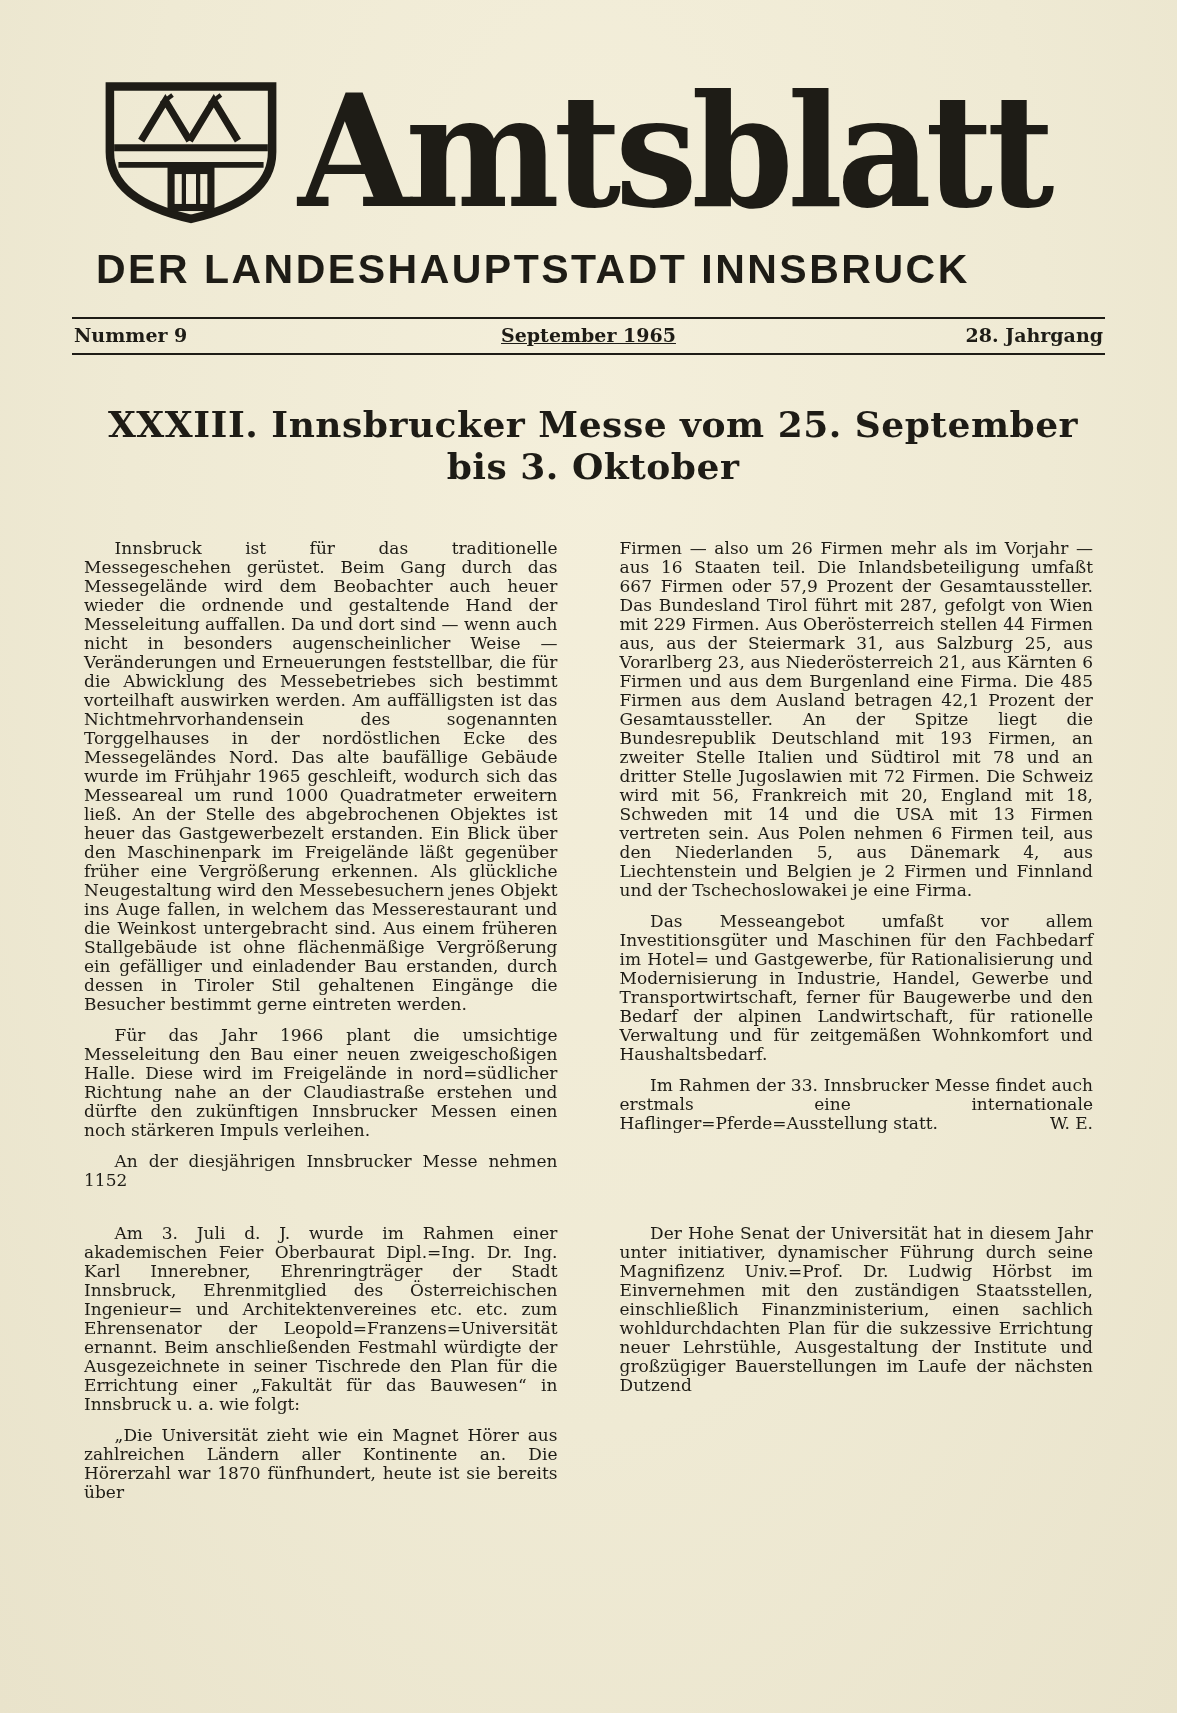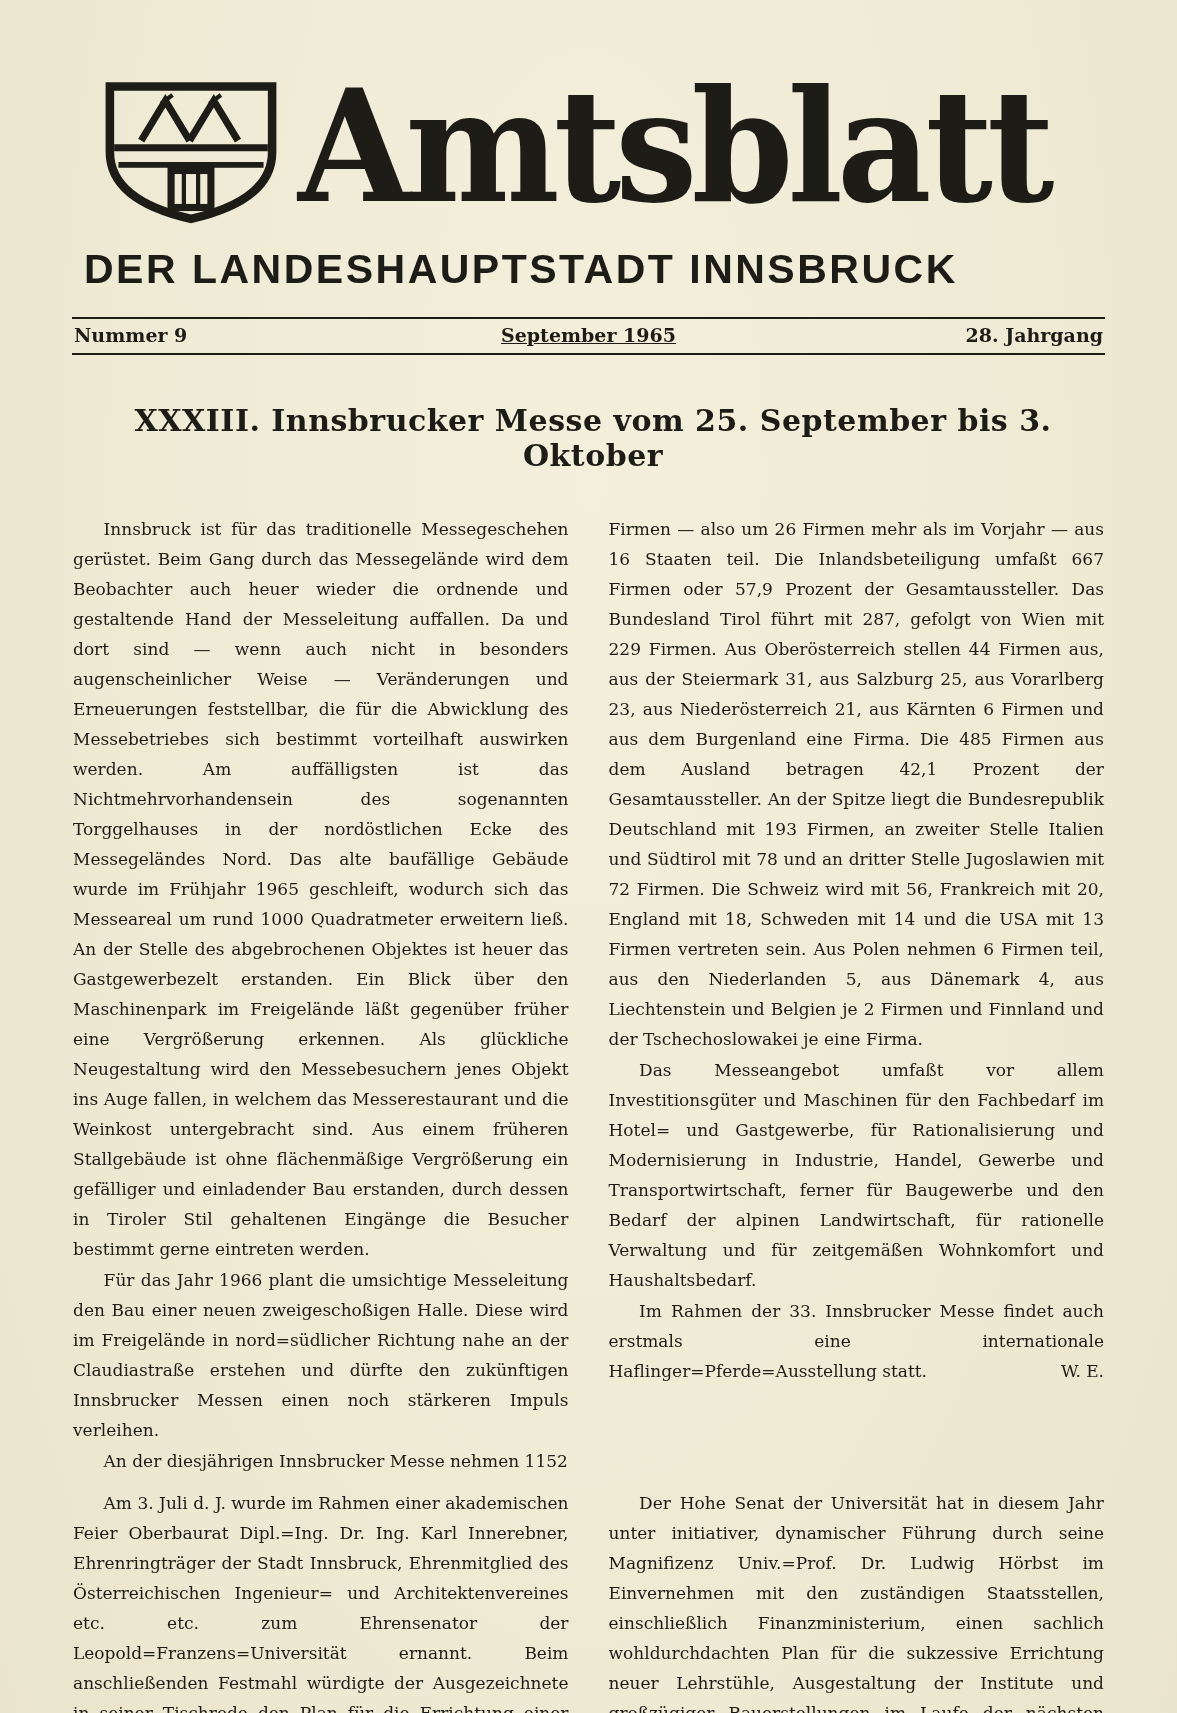--- a/index.html
+++ b/index.html
@@ -15,40 +15,41 @@
     margin: 0 auto;
     background: radial-gradient(ellipse at 50% 25%, #f4efdb 0%, #efead4 55%, #e9e3cb 100%);
     color: #1e1c16;
     padding: 78px 72px 60px 72px;
     overflow: hidden;
   }
 
   
   .masthead-row {
     display: flex;
+    align-items: center;
     gap: 14px;
     margin-left: 26px;
   }
   .coat { width: 186px; height: 148px; flex: none; }
   .masthead-title {
     font-family: "DejaVu Serif", serif;
     font-weight: bold;
     font-size: 146px;
     line-height: 0.95;
     letter-spacing: -6px;
     transform: scaleY(1.06);
     white-space: nowrap;
   }
   .masthead-subtitle {
     font-family: "Liberation Sans", sans-serif;
     font-weight: bold;
     font-size: 41px;
     letter-spacing: 2.5px;
     margin-top: 20px;
-    margin-left: 12px;
+    margin-left: 24px;
     white-space: nowrap;
   }
 
   
   .issue-bar {
     display: flex;
     align-items: center;
     margin-top: 24px;
     border-top: 2px solid #1e1c16;
     border-bottom: 2px solid #1e1c16;
@@ -56,31 +57,31 @@
     font-size: 19px;
     font-weight: bold;
   }
   .issue-bar > span { flex: 1; }
   .issue-bar .mid { text-align: center; text-decoration: underline; }
   .issue-bar .right { text-align: right; }
 
   
   .article-title {
     text-align: center;
-    font-size: 30px;
+    font-size: 36px;
     font-weight: bold;
     margin: 48px 0 40px 9px;
     letter-spacing: 0.5px;
   }
   .columns { display: flex; gap: 38px; }
   .col { flex: 1; min-width: 0; }
   .col p {
-    margin: 1px;
+    margin: 12px;
     font-size: 17px;
-    line-height: 30px;
+    line-height: 19px;
     text-align: justify;
   }
   .col p.indent { text-indent: 1.8em; }
   .sig { float: right; font-weight: normal; padding-left: 1em; }
   .article + .article { margin-top: 10px; }
 </style>
 </head>
 <body>
 
 <div class="page">

